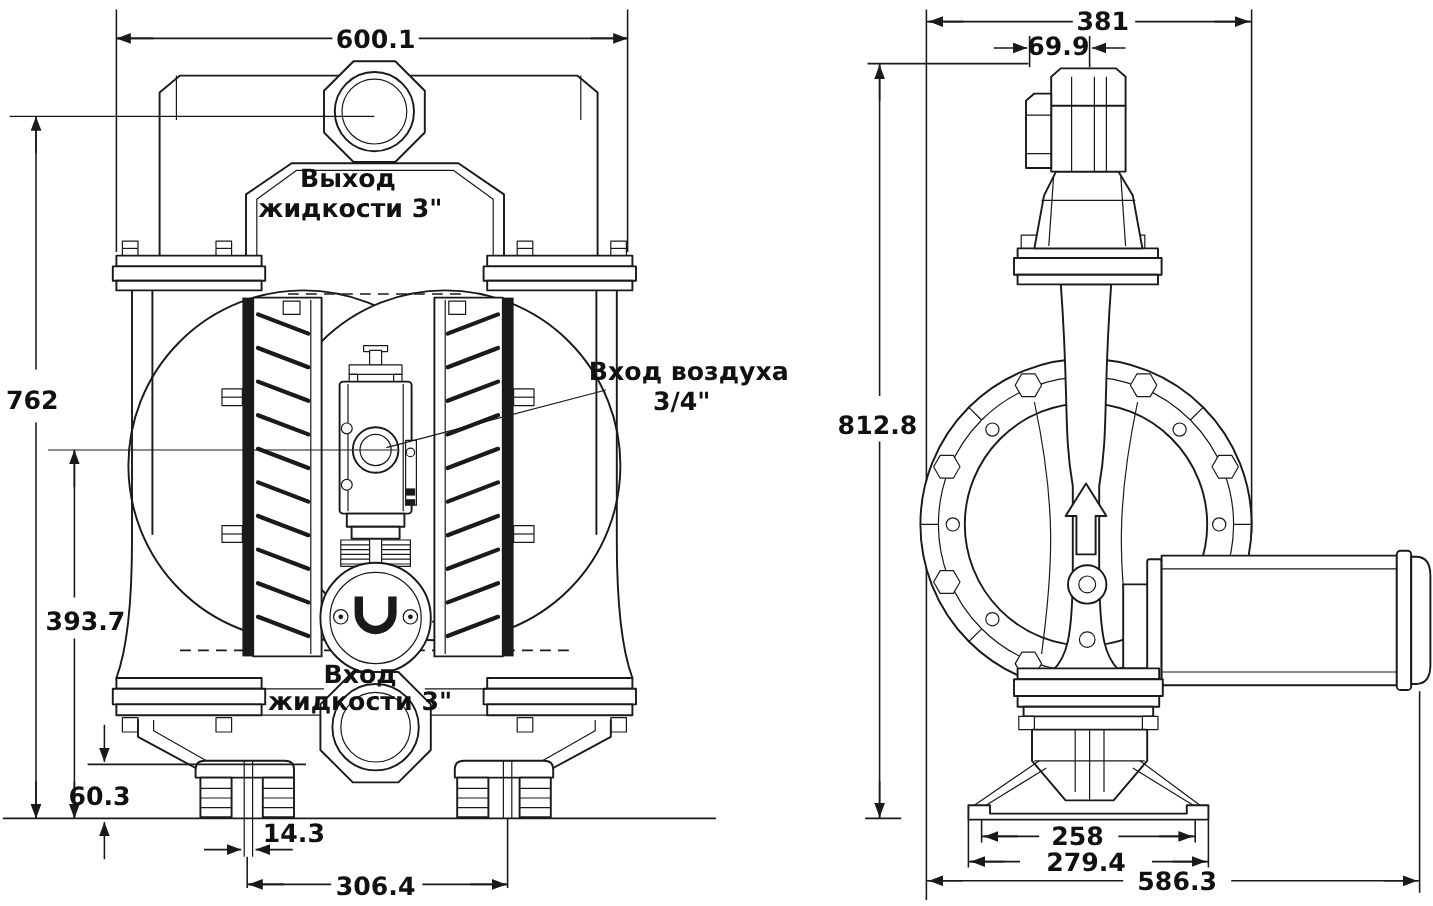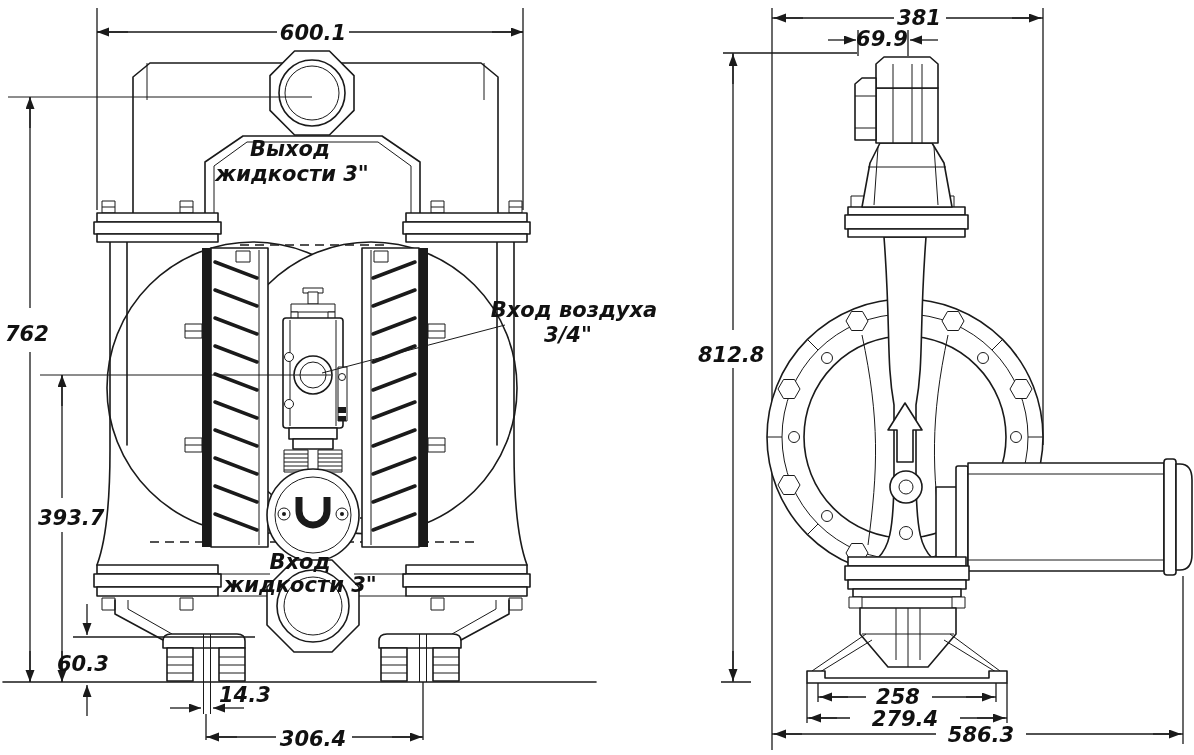--- a/index.html
+++ b/index.html
@@ -1,16 +1,16 @@
 <!DOCTYPE html>
 <html><head>
 <meta charset="utf-8">
 <style>
   html,body{margin:0;padding:0;background:#ffffff;}
-  .stage{position:relative;width:1194px;height:755px;background:#fff;overflow:hidden;font-style:italic;}
+  .stage{position:relative;width:1194px;height:755px;background:#fff;overflow:hidden;}
   svg{display:block;}
   .ln{fill:none;stroke:#1a1a1a;stroke-width:1.6;stroke-linejoin:round;stroke-linecap:round;}
   .th{fill:none;stroke:#1a1a1a;stroke-width:1;stroke-linejoin:round;}
   .fw{fill:#ffffff;stroke:#1a1a1a;stroke-width:1.6;stroke-linejoin:round;}
   .fwt{fill:#ffffff;stroke:#1a1a1a;stroke-width:1;stroke-linejoin:round;}
   .dk{fill:#1a1a1a;stroke:none;}
   .rib{fill:none;stroke:#1a1a1a;stroke-width:3.5;stroke-linecap:round;}
   .dash{fill:none;stroke:#1a1a1a;stroke-width:1.3;stroke-dasharray:9 6;}
   .dim{fill:none;stroke:#1a1a1a;stroke-width:1.3;}
   .dtxt{font-family:"DejaVu Sans",sans-serif;font-weight:700;font-size:21px;fill:#111;}

